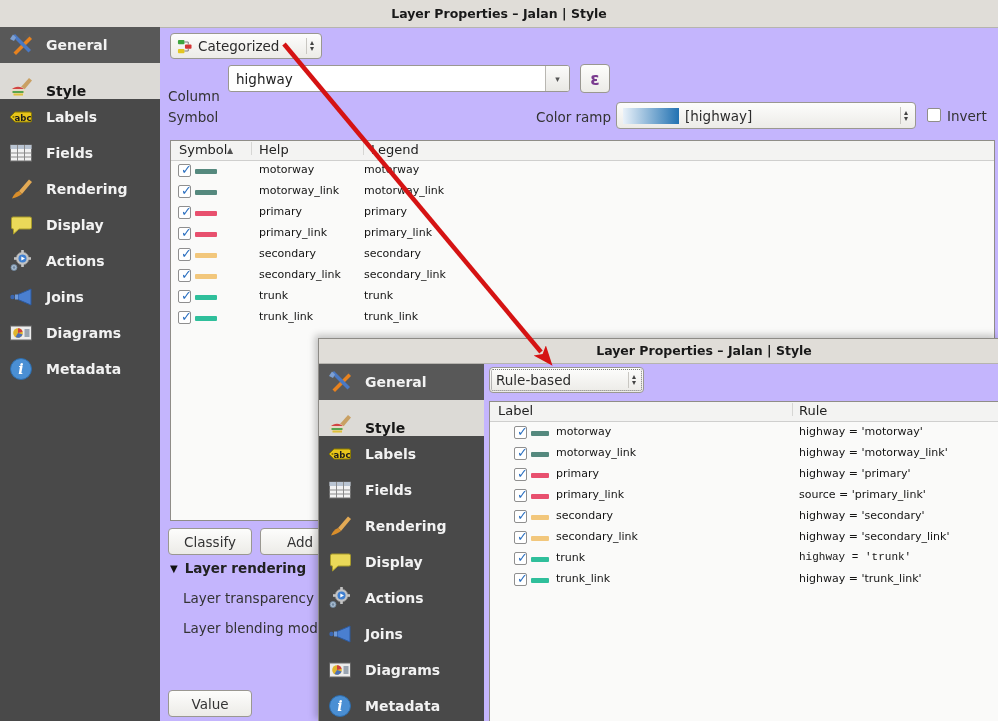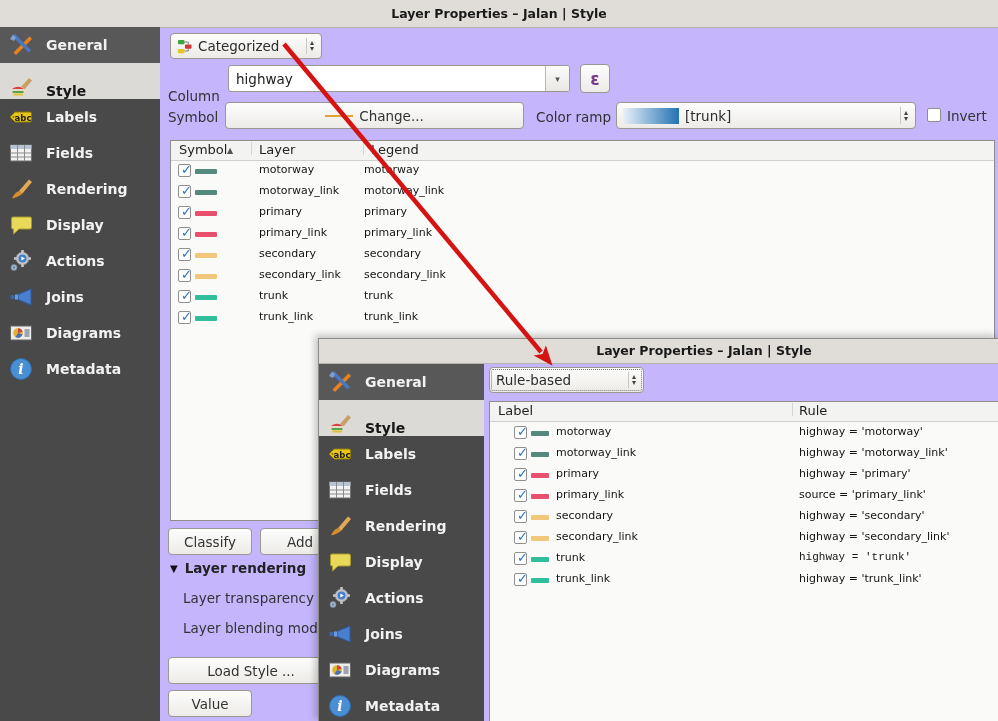--- a/index.html
+++ b/index.html
@@ -182,50 +182,46 @@
   <span class="lbl" style="left:168px;top:71px;margin-top:17px;">Column</span>
   <div class="fieldcombo" style="left:228px;top:65px;width:342px;height:27px;">
     <span class="txt">highway</span>
     <span class="dropsec">▾</span>
   </div>
   <div class="pushbtn btnface" style="left:580px;top:64px;width:30px;height:29px;">
     <span class="eps">ε</span>
   </div>
 
   <span class="lbl" style="left:168px;top:109px;">Symbol</span>
-  <div class="pushbtn btnface" style="left:225px;top:102px;width:299px;height:27px;">
-    <span class="linepreview"></span>
-    <span>Change...</span>
-  </div>
   <span class="lbl" style="left:536px;top:109px;">Color ramp</span>
   <div class="combo btnface" style="left:616px;top:102px;width:300px;height:27px;">
     <svg width="56" height="16">
         <defs>
           <linearGradient id="ramp" x1="0" y1="0" x2="1" y2="0">
             <stop offset="0" style="stop-color: rgb(233, 241, 249);"></stop>
             <stop offset="1" style="stop-color: rgb(34, 114, 178);"></stop>
           </linearGradient>
         </defs>
         <rect x="0" y="0" width="56" height="16" fill="url(#ramp)"></rect>
       </svg>
-    <span>[trunk]</span>
+    <span>[highway]</span>
     <span class="spinner">
         <span>▴</span>
         <span>▾</span>
       </span>
   </div>
   <span class="checkbox-plain" style="left:927px;top:108px;"></span>
   <span class="lbl" style="left:947px;top:108px;">Invert</span>
 
   <div class="tbl" style="left:170px;top:140px;width:825px;height:381px;">
     <div class="thead">
       <span style="left:8px;">Symbol</span>
       <span class="sorticon" style="left:56px;top:5px;">▲</span>
       <span class="vdiv" style="left:80px;"></span>
-      <span style="left:88px;">Layer</span>
+      <span style="left:88px;">Help</span>
       <span class="vdiv" style="left:192px;"></span>
       <span style="left:200px;">Legend</span>
     </div>
     <div class="trow" style="top:20px;">
       <span class="cb on" style="left:7px;"></span>
       <span class="sw" style="left: 24px; width: 22px; background-color: rgb(85, 137, 126);"></span>
       <span class="cell" style="left:88px;">motorway</span>
       <span class="cell" style="left:193px;">motorway</span>
     </div>
     <div class="trow" style="top:41px;">
@@ -277,23 +273,20 @@
   </div>
   <div class="pushbtn btnface" style="left:260px;top:528px;width:80px;height:27px;">
     <span>Add</span>
   </div>
   <div class="sectionhdr" style="left:170px;top:560px;">
     <span class="collapse-tri">▼</span>
     <span>Layer rendering</span>
   </div>
   <span class="subtxt" style="left:183px;top:590px;">Layer transparency</span>
   <span class="subtxt" style="left:183px;top:620px;">Layer blending mode</span>
-  <div class="pushbtn btnface" style="left:168px;top:657px;width:166px;height:27px;">
-    <span>Load Style ...</span>
-  </div>
   <div class="pushbtn btnface" style="left:168px;top:690px;width:84px;height:27px;">
     <span>Value</span>
   </div>
 </div>
 
 <div class="dlg" id="dlg2">
   <div class="titlebar">
     <span class="t2span">Layer Properties – Jalan | Style</span>
   </div>
 

